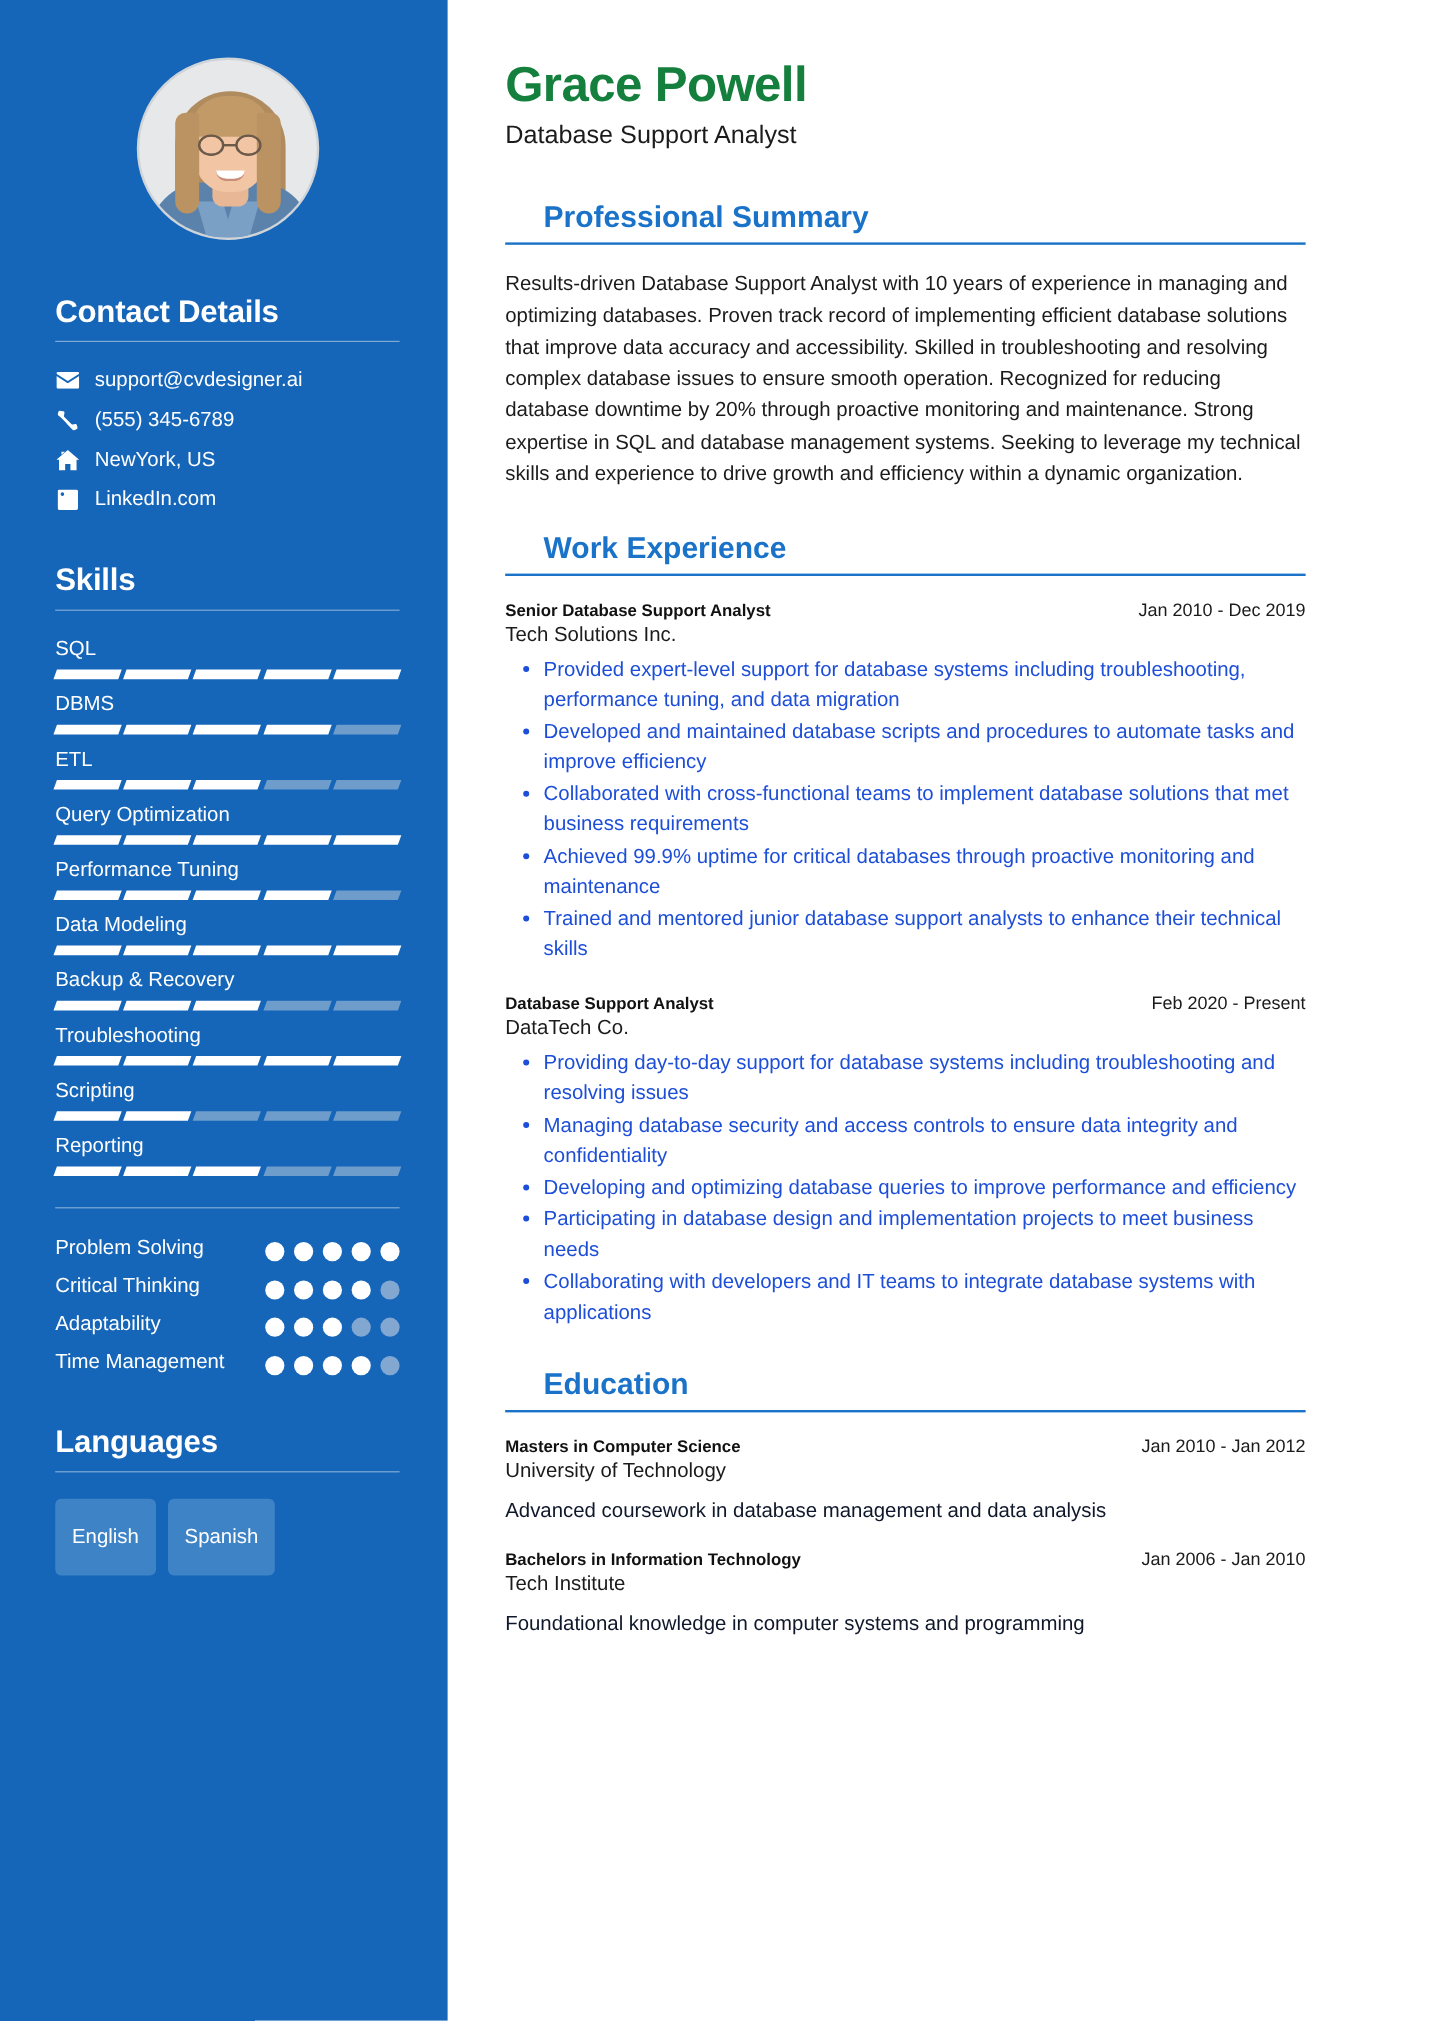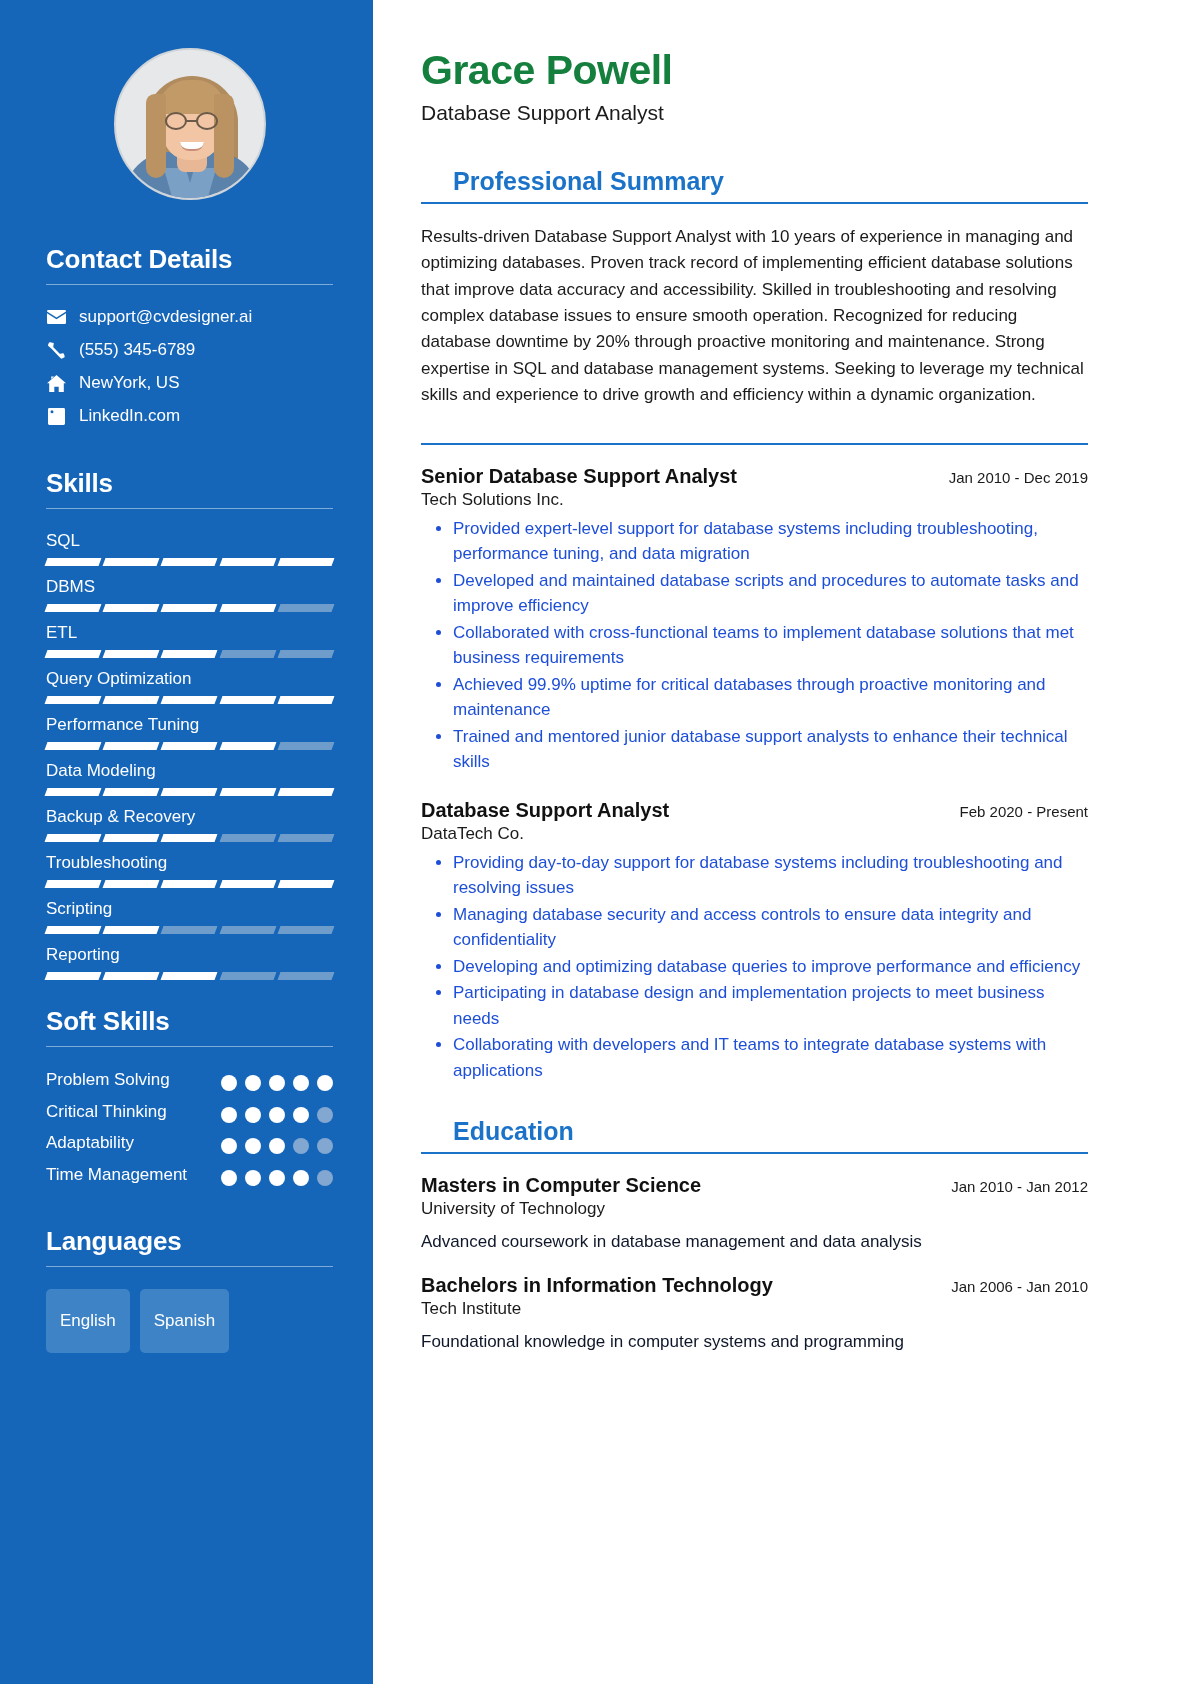--- a/index.html
+++ b/index.html
@@ -87,21 +87,21 @@
   .name { font-size:41px; font-weight:bold; color:#15803d; letter-spacing:-0.5px; line-height:1.1; }
   .role { font-size:21px; color:#1b1b1b; margin-top:8px; margin-bottom:42px; }
 
   .sec-head { font-size:25px; font-weight:bold; color:#1a73c8; padding-bottom:6px;margin-left:32px; }
   .sec-rule { height:2px; background:#1a73c8; margin-bottom:20px; }
 
   .summary { font-size:17px; line-height:1.55; color:#1b1b1b; margin-bottom:25px; }
 
   .entry { margin-bottom:24px; }
   .entry-top { display:flex; justify-content:space-between; align-items:baseline; gap:20px; }
-  .entry-title { font-size:20px; font-weight:bold; color:#111111; }
+  .entry-title { font-size:14px; font-weight:bold; color:#111111; }
   .entry-date { font-size:15px; color:#1b1b1b; white-space:nowrap; }
   .entry-org { font-size:17px; color:#1b1b1b; margin-top:2px; }
   .entry-bullets { margin:6px 0 0 0; padding-left:32px; }
   .entry-bullets li { font-size:17px; line-height:1.5; color:#1d4ed8; margin-bottom:1px; }
   .entry-desc { font-size:17px; color:#0f172a; margin-top:13px; }
 
   .sec-block { margin-bottom:34px; }
   .edu-entry { margin-bottom:22px; }
 </style>
 </head>
@@ -272,21 +272,20 @@
             <span class="seg on"></span>
             <span class="seg on"></span>
             <span class="seg off"></span>
             <span class="seg off"></span>
           </div>
     </div>
       </div>
   </section>
 
   <section class="softskills" style="margin-top:26px;">
-    <h2 class="sb-title">Soft Skills</h2>
     <div class="sb-rule"></div>
     <div id="soft-list">
         <div class="soft-row">
       <div class="soft-label">Problem Solving</div>
       <div class="dots">
             <span class="dot on"></span>
             <span class="dot on"></span>
             <span class="dot on"></span>
             <span class="dot on"></span>
             <span class="dot on"></span>
@@ -341,20 +340,21 @@
   <h1 class="name">Grace Powell</h1>
   <div class="role">Database Support Analyst</div>
 
   <section class="sec-block">
     <h2 class="sec-head">Professional Summary</h2>
     <div class="sec-rule"></div>
     <p class="summary">Results-driven Database Support Analyst with 10 years of experience in managing and optimizing databases. Proven track record of implementing efficient database solutions that improve data accuracy and accessibility. Skilled in troubleshooting and resolving complex database issues to ensure smooth operation. Recognized for reducing database downtime by 20% through proactive monitoring and maintenance. Strong expertise in SQL and database management systems. Seeking to leverage my technical skills and experience to drive growth and efficiency within a dynamic organization.</p>
   </section>
 
   <section class="sec-block">
+    <h2 class="sec-head">Work Experience</h2>
     <div class="sec-rule"></div>
     <div id="work-list">
         <div class="entry">
       <div class="entry-top">
         <div class="entry-title">Senior Database Support Analyst</div>
         <div class="entry-date">Jan 2010 - Dec 2019</div>
       </div>
       <div class="entry-org">Tech Solutions Inc.</div>
       <ul class="entry-bullets">
             <li>Provided expert-level support for database systems including troubleshooting, performance tuning, and data migration</li>

